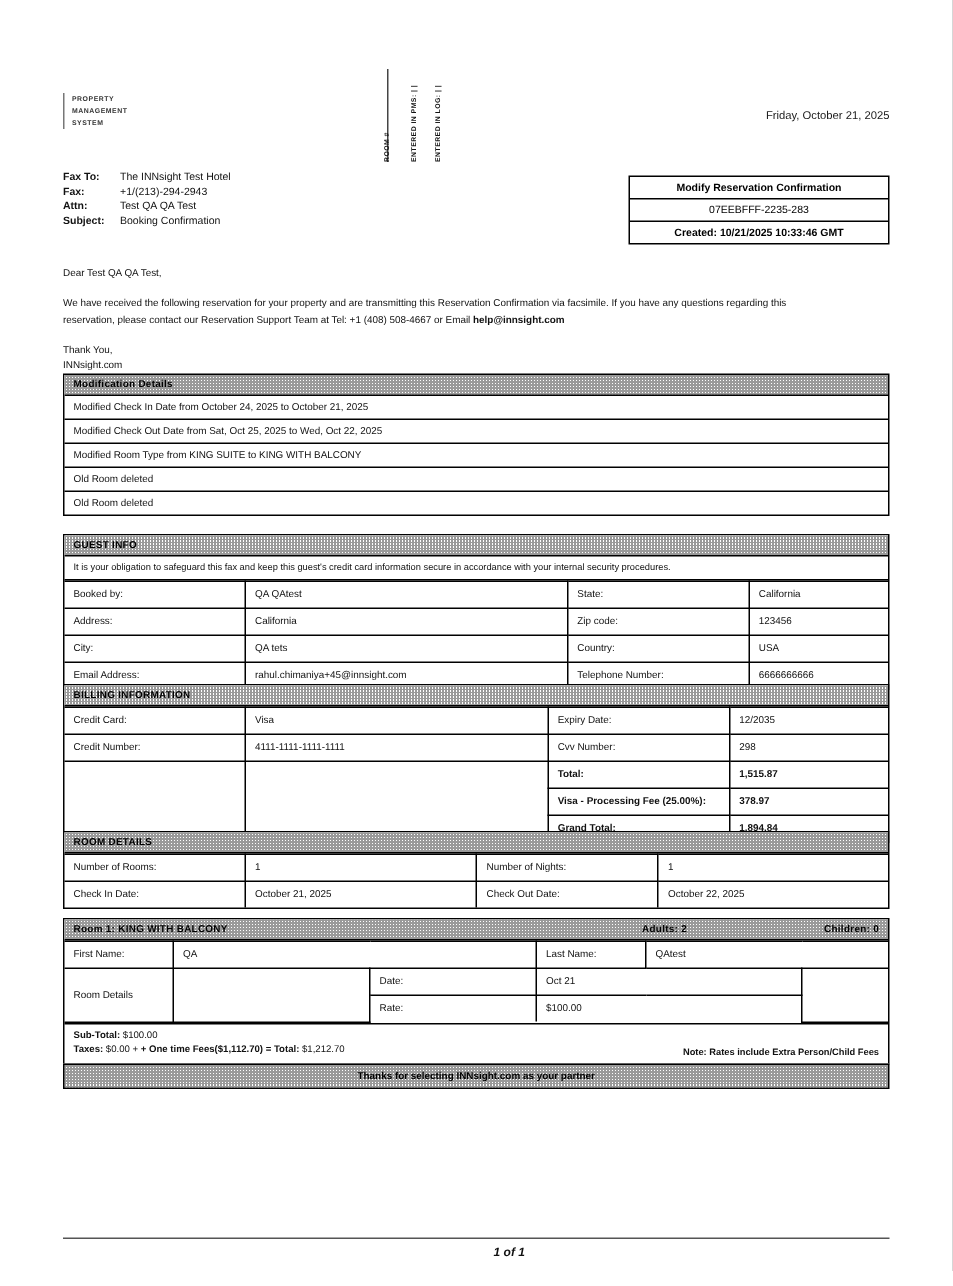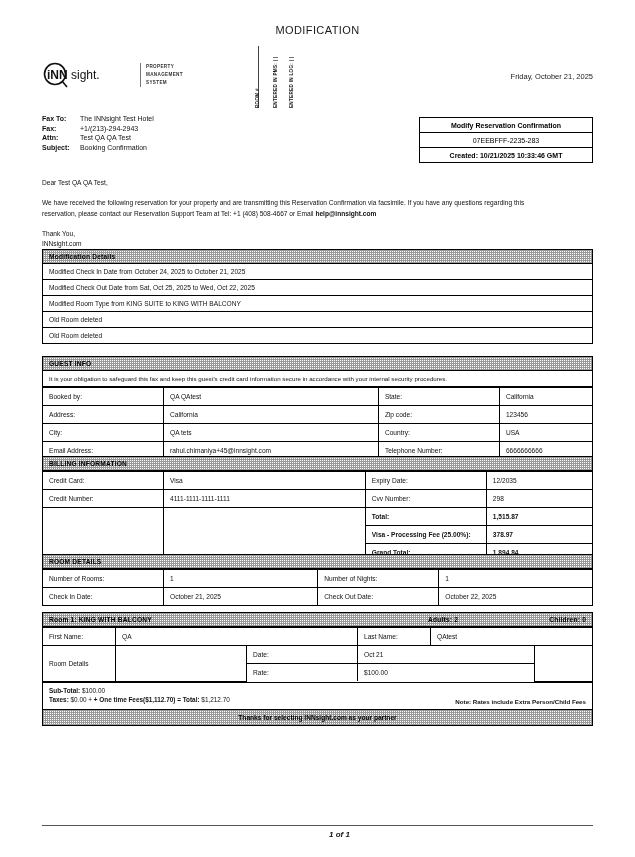--- a/index.html
+++ b/index.html
@@ -227,38 +227,29 @@
     font-weight: bold;
     color: #111;
     margin-left: 44px;
   }
 </style>
 </head>
 <body>
 
 <div class="page">
 
-  <div class="doc-title">MODIFICATION</div>
 
   <div class="vrule" style="left:258px"></div>
   <div class="vert-stack">
     <span class="vt v1">ROOM #</span>
     <span class="vt v2">ENTERED IN PMS: | |</span>
     <span class="vt v3">ENTERED IN LOG: | |</span>
   </div>
 
   <div class="logo-wrap">
-    <div class="logo-mark">
-      <svg width="92" height="26" viewBox="0 0 92 26">
-        <circle cx="13" cy="12" r="10.5" fill="none" stroke="#111" stroke-width="1.6"></circle>
-        <line x1="20" y1="19" x2="25" y2="25" stroke="#111" stroke-width="1.6"></line>
-        <text x="5" y="16.5" font-family="Liberation Sans, sans-serif" font-size="12" font-weight="bold" fill="#111">iNN</text>
-        <text x="29" y="16.5" font-family="Liberation Sans, sans-serif" font-size="12" fill="#111">sight.</text>
-      </svg>
-    </div>
     <div class="logo-tag">
       <div>PROPERTY</div>
       <div>MANAGEMENT</div>
       <div>SYSTEM</div>
     </div>
   </div>
 
   <div class="doc-date">Friday, October 21, 2025</div>
 
   <div class="faxto">

